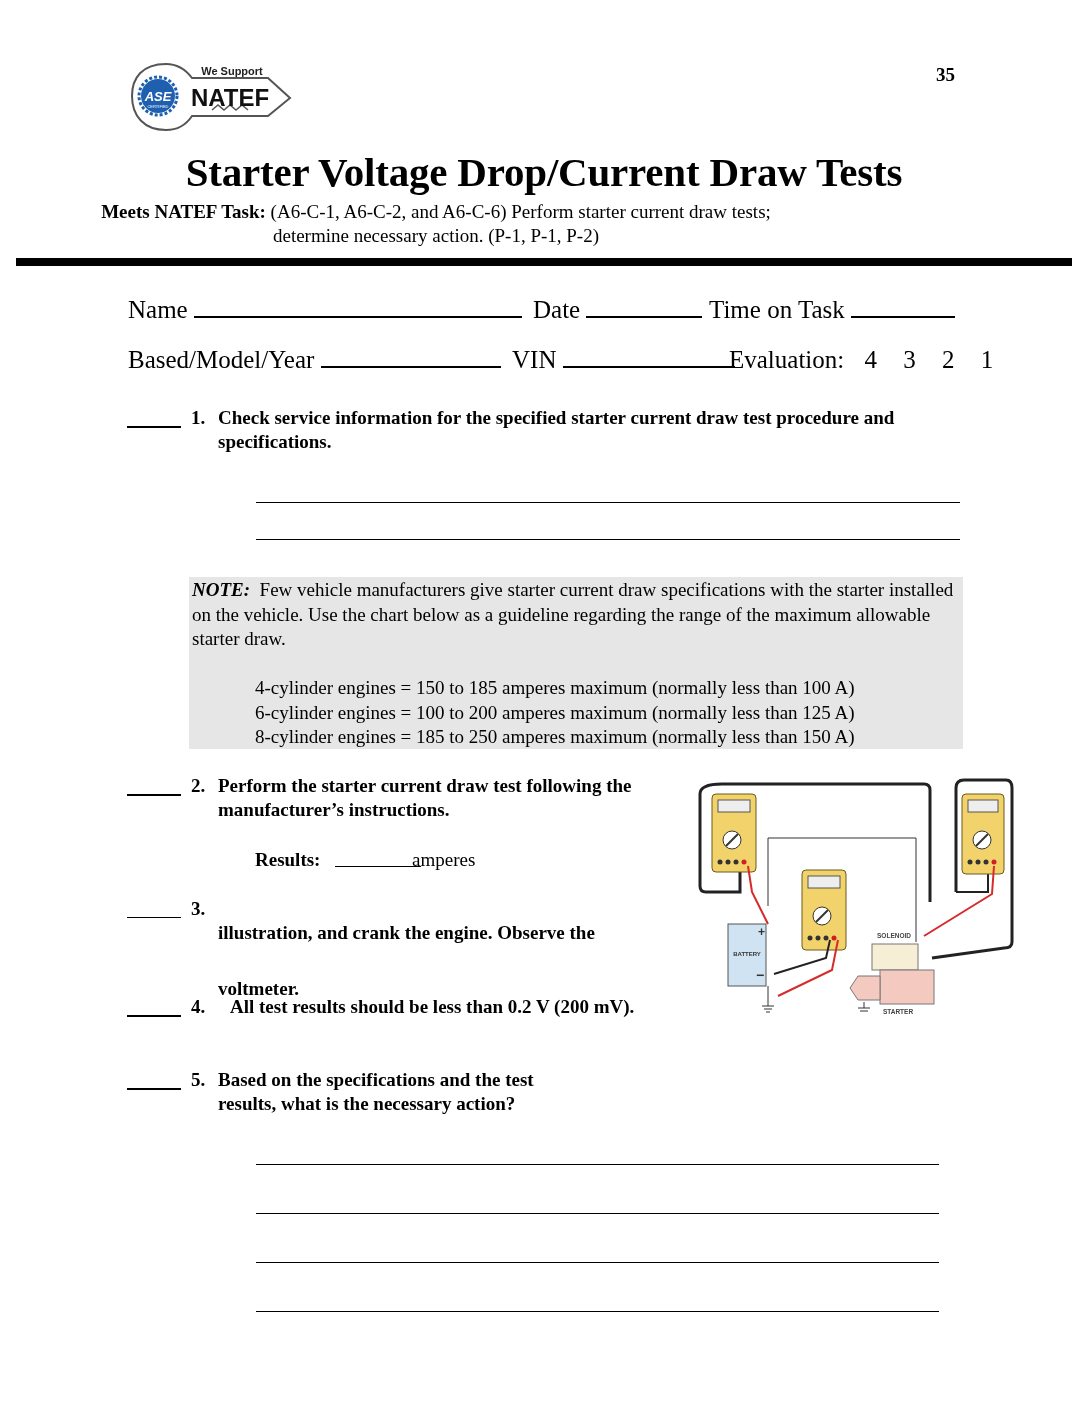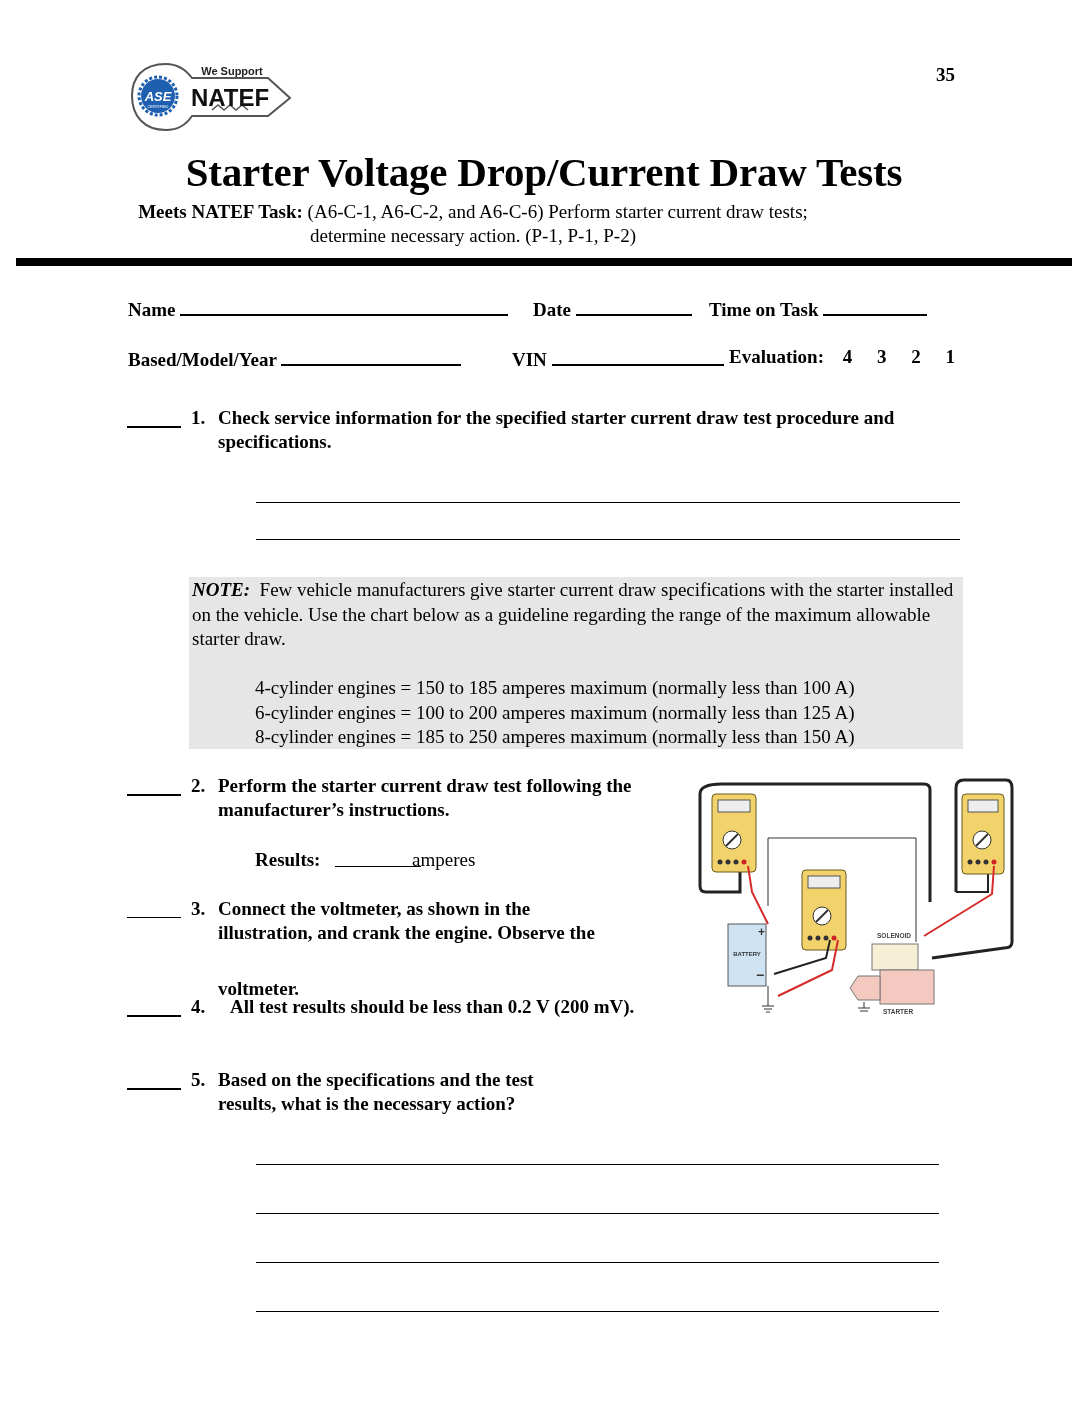--- a/index.html
+++ b/index.html
@@ -2,24 +2,24 @@
 <html><head>
 <meta charset="utf-8">
 <style>
   html, body { margin: 0; padding: 0; background: #ffffff; }
   body { width: 1088px; height: 1408px; position: relative; overflow: hidden;
          font-family: "Liberation Serif", "DejaVu Serif", serif; color: #000; }
   .abs { position: absolute; }
   .page-num { left: 936px; top: 64px; font-size: 19px; font-weight: bold; }
   .logo { left: 128px; top: 58px; width: 168px; height: 86px; }
   .title { left: 0; width: 1088px; top: 148px; text-align: center; font-size: 41px; font-weight: bold; letter-spacing: -0.2px; }
-  .subtitle { left: 0; width: 872px; top: 200px; text-align: center; font-size: 19px; line-height: 24px; padding-left: 37px; }
+  .subtitle { left: 0; width: 872px; top: 200px; text-align: center; font-size: 19px; line-height: 24px; }
   .subtitle b { font-weight: bold; }
   .rule { left: 16px; top: 258px; width: 1056px; height: 8px; background: #000; }
-  .field-row { font-size: 19px; font-weight: bold; white-space: nowrap; }
+  .field-row { font-size: 25px; font-weight: normal; white-space: nowrap; }
   .uline { display: inline-block; border-bottom: 2px solid #000; height: 18px; vertical-align: baseline; }
   .blank { display: inline-block; border-bottom: 2px solid #000; width: 54px; height: 16px; }
   .item { font-size: 19px; line-height: 24.5px; font-weight: bold; }
   .item .num { position: absolute; left: 64px; }
   .item .txt { position: absolute; left: 91px; }
   .write-line { border-bottom: 1px solid #000; height: 0; }
   .note { left: 189px; top: 577px; width: 774px; height: 172px; background: #e6e6e6; font-size: 19px; line-height: 24.5px; }
   .note .p { position: absolute; left: 3px; top: 1px; width: 770px; }
   .note .spec { position: absolute; left: 66px; white-space: nowrap; }
   .diagram { left: 692px; top: 774px; width: 332px; height: 244px; }
@@ -100,21 +100,20 @@
   <span class="txt" style="top:0;">Perform the starter current draw test following the</span>
   <span class="txt" style="top:24px;">manufacturer’s instructions.</span>
   <span class="abs" style="left:128px; top:74px; font-weight:bold;">Results:</span>
   <span class="abs uline" style="left:208px; top:74px; width:86px; height:18px; border-bottom-width:1px;"></span>
   <span class="abs" style="left:285px; top:74px; font-weight:normal;">amperes</span>
 </div>
 
 <div class="abs item" style="left:127px; top:897px; width:540px; height:76px;">
   <span class="abs" style="left:0; top:4px; display:inline-block; width:54px; height:16px; border-bottom:1px solid #000;"></span>
   <span class="num">3.</span>
-  <span class="txt" style="top:0;">Connect the voltmeter, as shown in the</span>
   <span class="txt" style="top:24px;">illustration, and crank the engine.  Observe the</span>
   <span class="txt" style="top:48px;margin-top:32px;">voltmeter.</span>
 </div>
 
 <div class="abs item" style="left:127px; top:995px; width:560px; height:26px;">
   <span class="blank abs" style="left:0; top:4px;"></span>
   <span class="num">4.</span>
   <span class="txt" style="top:0;margin-left:12px;">All test results should be less than 0.2 V (200 mV).</span>
 </div>
 

